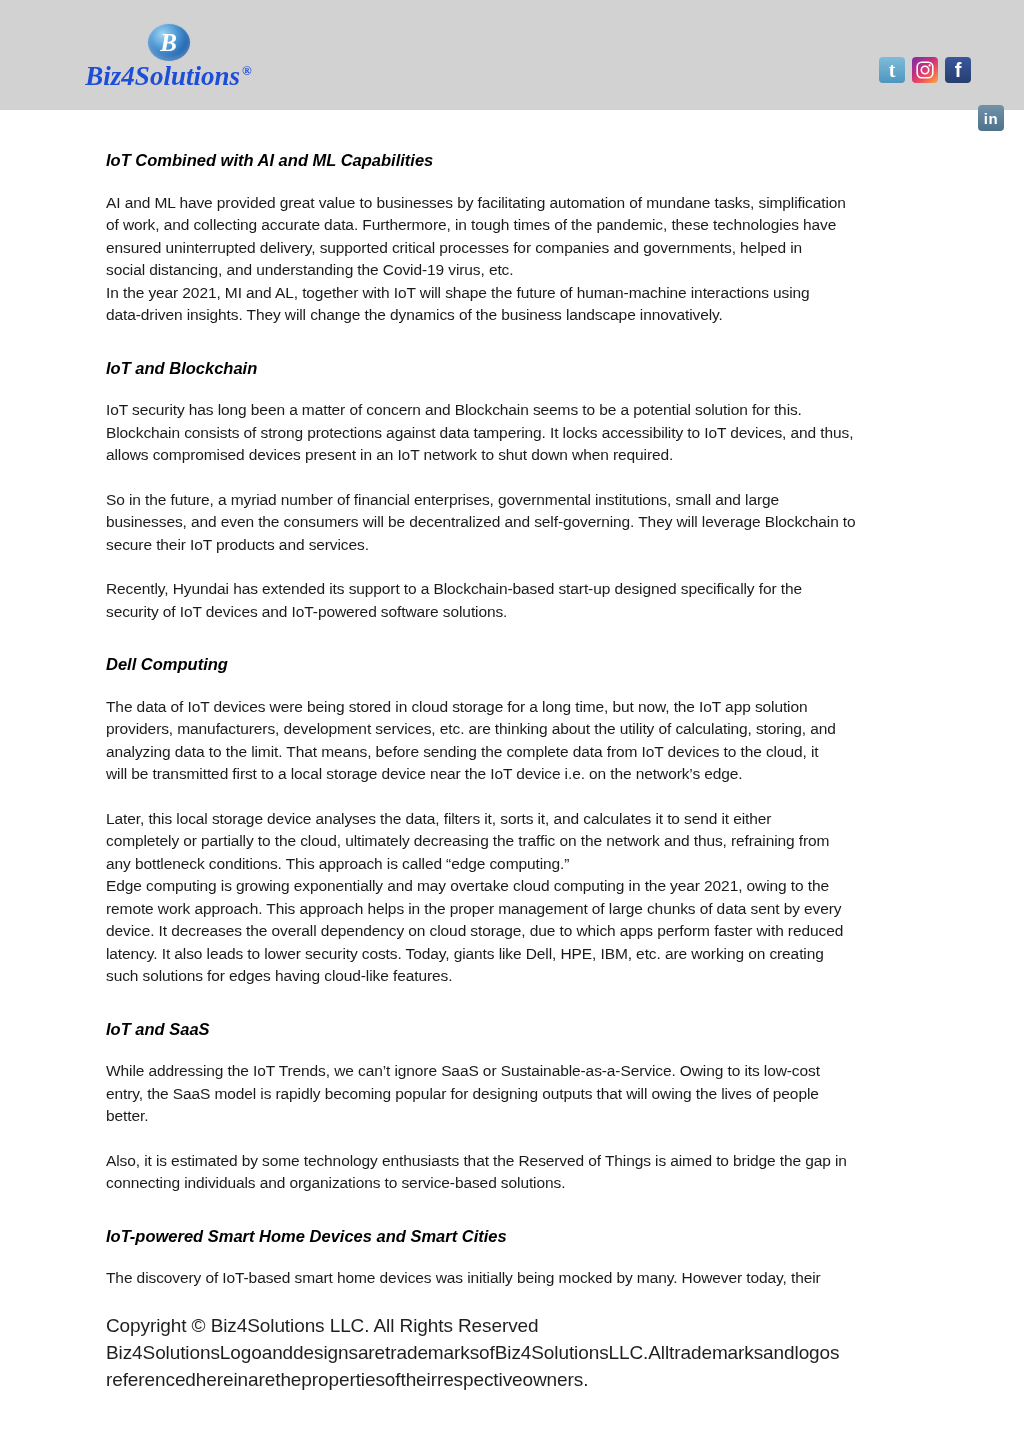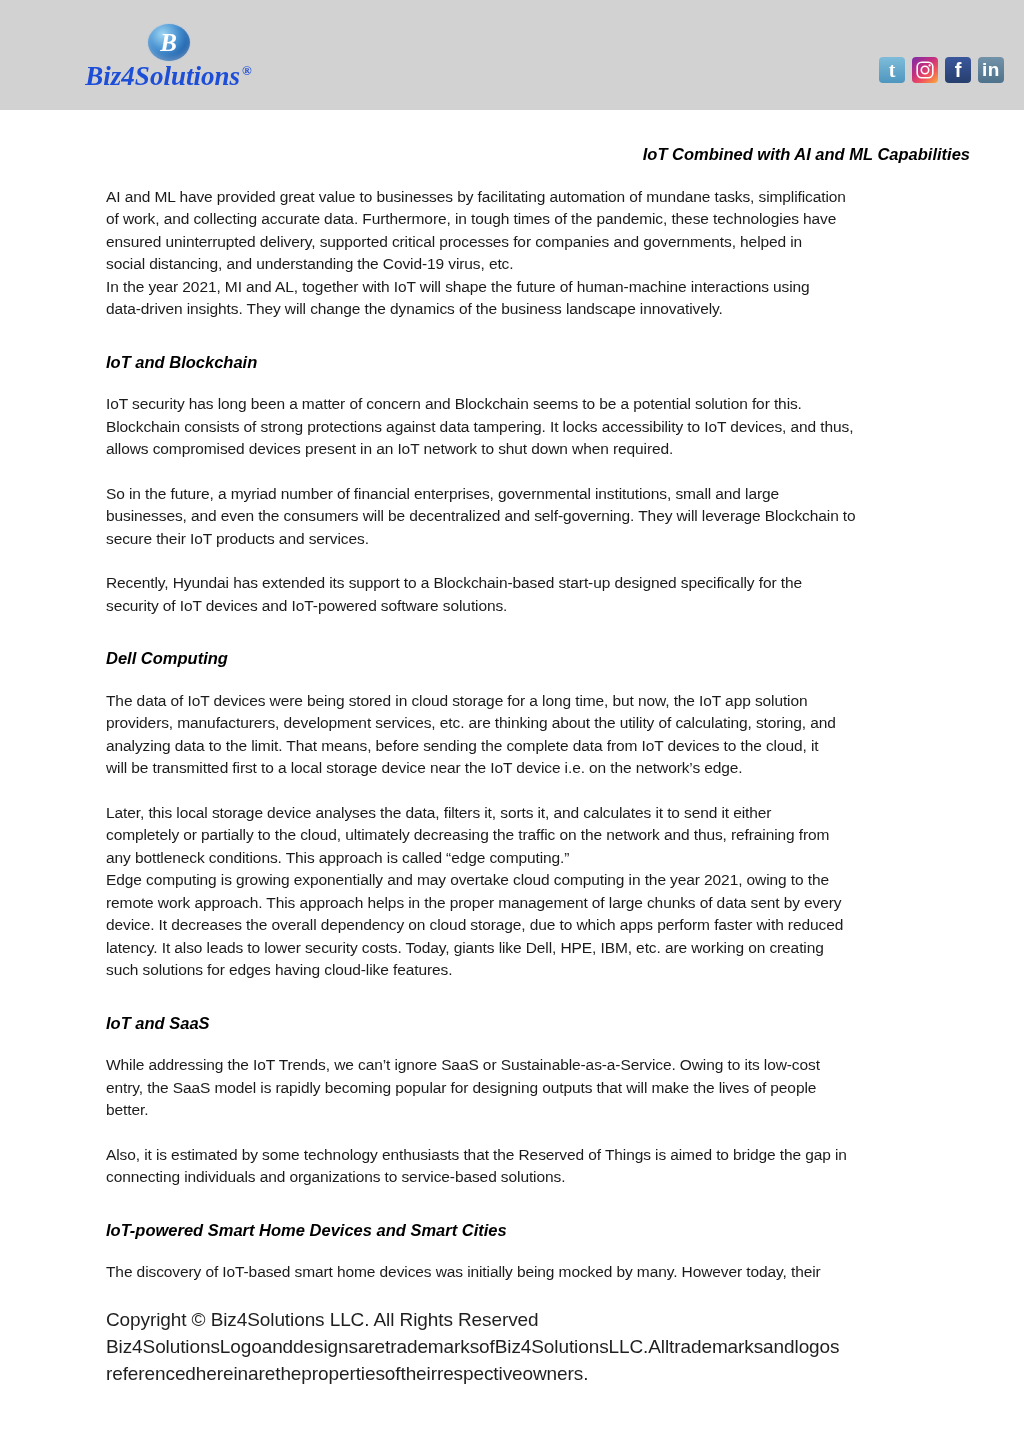--- a/index.html
+++ b/index.html
@@ -30,30 +30,30 @@
 
   .social { margin-top:57px; display:flex; gap:7px; }
   .sicon {
     width:26px; height:26px; border-radius:4px; box-sizing:border-box;
     display:flex; align-items:center; justify-content:center;
     color:#ffffff; font-weight:bold; cursor:pointer;
   }
   .sicon.tw { background:linear-gradient(180deg,#7fbcd9 0%,#4e96bf 100%); font-size:20px; font-family:"Liberation Serif",serif; }
   .sicon.ig { background:linear-gradient(140deg,#7b2ea8 0%,#c32f80 40%,#ee4d5e 65%,#f8a03f 95%); }
   .sicon.fb { background:linear-gradient(180deg,#3a579c 0%,#263f6e 100%); font-size:20px; }
-  .sicon.li { background:linear-gradient(180deg,#7292a8 0%,#4e728b 100%); font-size:19px; letter-spacing:.5px; }
+  .sicon.li { background:linear-gradient(180deg,#7292a8 0%,#4e728b 100%); font-size:15px; letter-spacing:.5px;margin-top:48px; }
   .sicon svg { display:block; }
 
   
   .content { padding:33px 54px 0 106px; font-size:15.5px; line-height:22.5px; letter-spacing:-0.1px; }
   .content h2 {
     font-size:16.5px; line-height:22.5px; font-style:italic; font-weight:bold;
     color:#000000; margin:30px 0 20px; letter-spacing:0;
   }
-  .content .section:first-child h2 { margin-top:0;text-align:right; }
+  .content .section:first-child h2 { margin-top:6px; }
   .content p { margin:0 0 22px; white-space:pre-line; }
 
   
   .footer { text-align:left; font-size:19px; line-height:27px; color:#1f1f1f; margin-top:2px; }
 </style>
 </head>
 <body>
 
 <div class="page">
 
@@ -121,21 +121,21 @@
 Edge computing is growing exponentially and may overtake cloud computing in the year 2021, owing to the
 remote work approach. This approach helps in the proper management of large chunks of data sent by every
 device. It decreases the overall dependency on cloud storage, due to which apps perform faster with reduced
 latency. It also leads to lower security costs. Today, giants like Dell, HPE, IBM, etc. are working on creating
 such solutions for edges having cloud-like features.</p>
       </div>
 
   <div class="section">
     <h2>IoT and SaaS</h2>
   <p>While addressing the IoT Trends, we can’t ignore SaaS or Sustainable-as-a-Service. Owing to its low-cost
-entry, the SaaS model is rapidly becoming popular for designing outputs that will make the lives of people
+entry, the SaaS model is rapidly becoming popular for designing outputs that will owing the lives of people
 better.</p>
         <p>Also, it is estimated by some technology enthusiasts that the Reserved of Things is aimed to bridge the gap in
 connecting individuals and organizations to service-based solutions.</p>
       </div>
 
   <div class="section">
     <h2>IoT-powered Smart Home Devices and Smart Cities</h2>
   <p>The discovery of IoT-based smart home devices was initially being mocked by many. However today, their</p>
       </div>
 <div class="footer">

